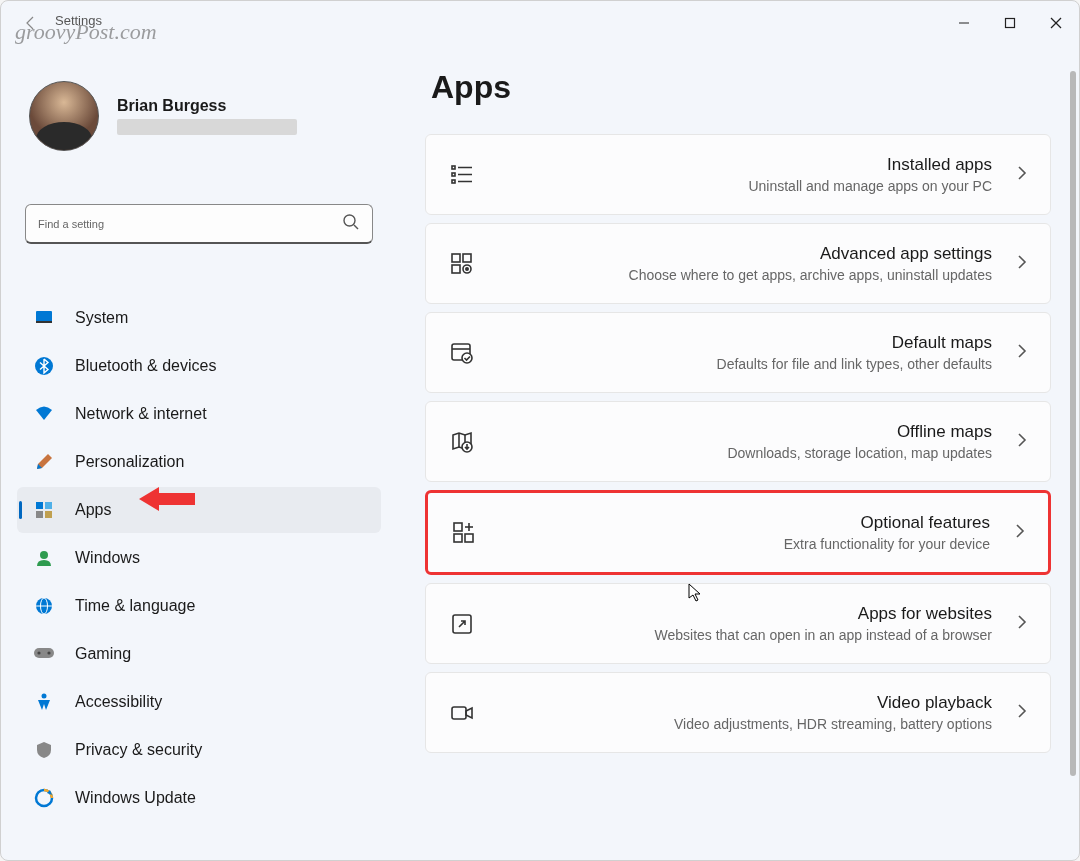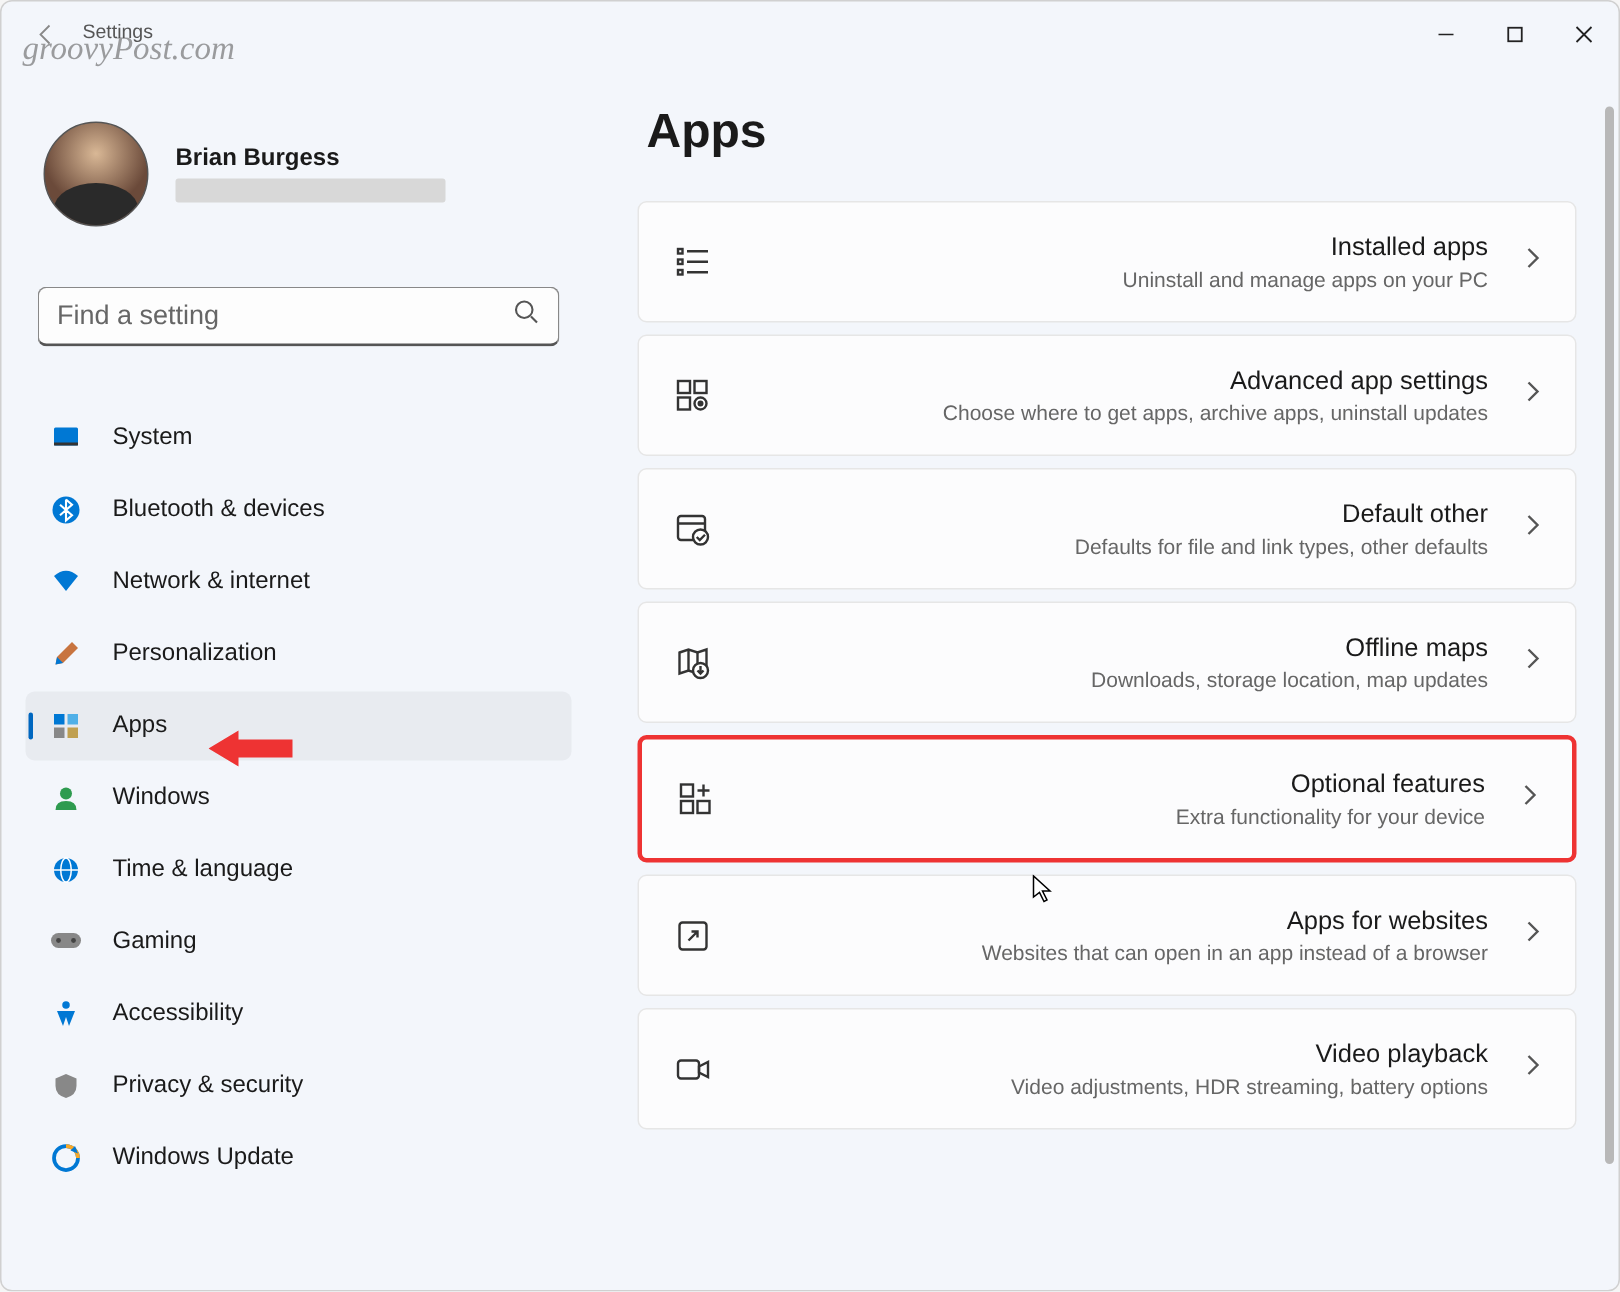--- a/index.html
+++ b/index.html
@@ -6,30 +6,30 @@
 body { background: #f5f5f5; width: 1080px; height: 861px; overflow: hidden; position: relative; }
 .window { background: #f3f6fb; width: 1080px; height: 861px; border: 1px solid #d0d0d0; border-radius: 8px; overflow: hidden; display: flex; flex-direction: column; position: relative; }
 .titlebar { height: 44px; display: flex; align-items: center; justify-content: space-between; padding: 0 0 0 20px; }
 .titlebar-left { display: flex; gap: 14px; }
 .back-btn { width: 20px; height: 20px; display: flex; align-items: center; justify-content: center; color: #888; cursor: pointer; }
 .title-text { font-size: 13px; color: #555; }
 .titlebar-right { display: flex; }
 .win-btn { width: 46px; height: 32px; display: flex; align-items: center; justify-content: center; color: #222; cursor: pointer; }
 .watermark { position: absolute; top: 18px; left: 14px; font-family: Georgia, serif; font-size: 22px; color: rgba(80,80,80,0.55); font-style: italic; z-index: 100; pointer-events: none; }
 .content { display: flex; flex: 1; overflow: hidden; }
-.sidebar { width: 396px; padding: 12px 16px 12px 16px; display: flex; flex-direction: column; gap: 12px; }
+.sidebar { width: 396px; padding: 12px 16px 12px 16px; display: flex; flex-direction: column; gap: 25px; }
 .profile { display: flex; align-items: center; gap: 18px; padding: 24px 12px 20px 12px; }
 .avatar { width: 70px; height: 70px; border-radius: 50%; background: radial-gradient(circle at 50% 30%, #d9b896 0%, #6b4a3a 60%); border: 1px solid #555; flex-shrink: 0; overflow: hidden; position: relative; }
 .avatar::after { content: ""; position: absolute; bottom: -6px; left: 50%; transform: translateX(-50%); width: 56px; height: 34px; background: #2a2a2a; border-radius: 50% 50% 0 0; }
 .profile-info { display: flex; flex-direction: column; gap: 4px; }
 .profile-name { font-size: 16px; font-weight: 600; color: #1a1a1a; }
 .profile-email { width: 180px; height: 16px; background: #d8d8d8; border-radius: 2px; }
 .search-wrap { padding: 8px 8px 16px 8px; }
 .search-box { width: 100%; height: 40px; border: 1px solid #888; border-radius: 6px; background: #fdfdfd; display: flex; align-items: center; padding: 0 12px; gap: 10px; border-bottom: 2px solid #555; }
-.search-input { flex: 1; border: none; outline: none; background: transparent; font-size: 18px; color: #ef4444; }
+.search-input { flex: 1; border: none; outline: none; background: transparent; font-size: 11px; color: #ef4444; }
 .search-input::placeholder { color: #666; }
 .search-ico { color: #555; }
 .nav { display: flex; flex-direction: column; gap: 2px; padding-top: 10px; }
 .nav-item { height: 46px; display: flex; align-items: center; gap: 20px; padding: 0 16px; border-radius: 6px; cursor: pointer; font-size: 16px; color: #1a1a1a; position: relative; }
 .nav-item.active { background: #e8ebf0; }
 .nav-item.active::before { content: ""; position: absolute; left: 2px; top: 14px; bottom: 14px; width: 3px; background: #0067c0; border-radius: 3px; }
 .nav-icon { width: 22px; height: 22px; display: flex; align-items: center; justify-content: center; flex-shrink: 0; }
 .main { flex: 1; padding: 24px 28px 24px 28px; overflow-y: auto; }
 .page-title { font-size: 32px; font-weight: 600; color: #1a1a1a; margin-bottom: 28px; padding-left: 6px; }
 .cards { display: flex; flex-direction: column; gap: 8px; }
@@ -255,21 +255,21 @@
         <div class="card">
           <span class="card-ico">
               <svg width="24" height="24" viewBox="0 0 24 24" stroke="currentColor" stroke-width="1.6" fill="none">
                 <rect x="2" y="3" width="18" height="16" rx="2"></rect>
                 <line x1="2" y1="8" x2="20" y2="8"></line>
                 <circle cx="17" cy="17" r="5" fill="#fff"></circle>
                 <path d="M14.5 17 L16.5 19 L20 15.5"></path>
               </svg>
             </span>
           <div class="card-body">
-              <div class="card-title">Default other</div>
+              <div class="card-title">Default maps</div>
               <div class="card-sub">Defaults for file and link types, other defaults</div>
             </div>
           <span class="chev"><svg width="12" height="16">
                 <path d="M3 2 L9 8 L3 14" stroke="currentColor" stroke-width="1.6" fill="none"></path>
               </svg></span>
         </div>
 
         <div class="card">
           <span class="card-ico">
               <svg width="24" height="24" viewBox="0 0 24 24" stroke="currentColor" stroke-width="1.6" fill="none">

